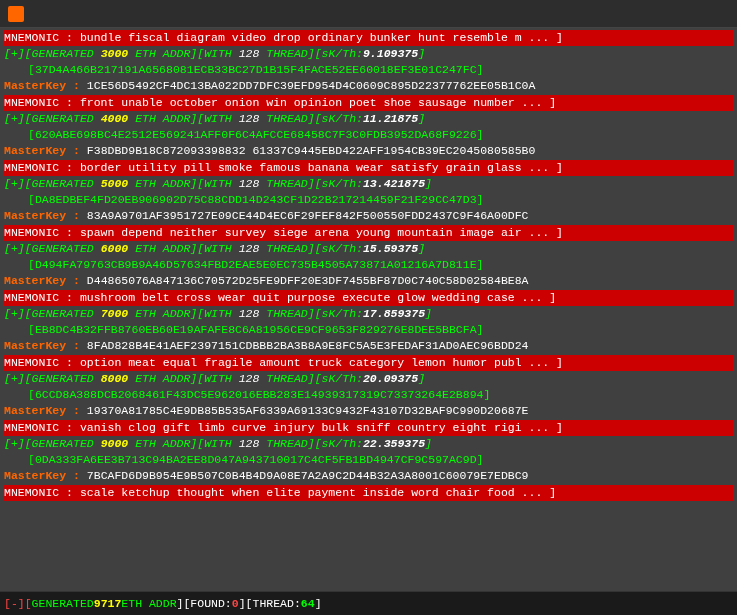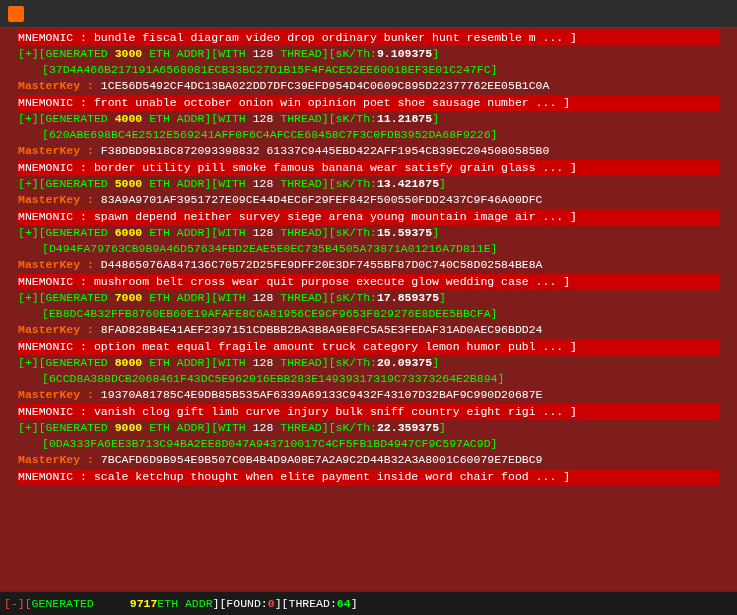--- a/index.html
+++ b/index.html
@@ -68,24 +68,24 @@
       padding: 0 4px;
     }
 
     .tab-dropdown {
       color: #aaaaaa;
       cursor: pointer;
       padding: 0 4px;
     }
 
     .content {
-      background: #7f1d1d;
+      background: #404040;
       height: calc(615px - 28px - 24px);
       overflow-y: auto;
-      padding: 2px 18px;
+      padding: 2px 4px;
     }
 
     .line {
       line-height: 16px;
       white-space: pre;
       font-size: 11.5px;
     }
 
     .status-bar {
       background: #1a1a1a;
@@ -99,20 +99,21 @@
     }
 
     .mnemonic-line {
       background-color: #cc0000;
       color: #ffffff;
       display: block;
     }
 
     .generated-line {
       color: #ffffff;
+      font-style: italic;
     }
 
     .addr-line {
       color: #00ff00;
       margin-left: 24px;
     }
 
     .masterkey-line {
       color: #ffffff;
     }
@@ -145,20 +146,21 @@
     </div>
     <div class="content-block">
       <div class="line mnemonic-line">MNEMONIC : front unable october onion win opinion poet shoe sausage number ... ]</div>
       <div class="line generated-line"><span style="color: rgb(0, 255, 0);">[+]</span><span style="color: rgb(0, 255, 0);">[GENERATED </span><span style="color: rgb(255, 255, 0); font-weight: bold;">4000</span><span style="color: rgb(0, 255, 0);"> ETH ADDR]</span><span style="color: rgb(0, 255, 0);">[WITH </span><span style="color: rgb(255, 255, 255);">128</span><span style="color: rgb(0, 255, 0);"> THREAD]</span><span style="color: rgb(0, 255, 0);">[sK/Th:</span><span style="color: rgb(255, 255, 255); font-weight: bold;">11.21875</span><span style="color: rgb(0, 255, 0);">]</span></div>
       <div class="line addr-line">[620ABE698BC4E2512E569241AFF0F6C4AFCCE68458C7F3C0FDB3952DA68F9226]</div>
       <div class="line masterkey-line"><span style="color: rgb(255, 102, 0); font-weight: bold;">MasterKey : </span><span style="color: rgb(255, 255, 255);">F38DBD9B18C872093398832 61337C9445EBD422AFF1954CB39EC2045080585B0</span></div>
     </div>
     <div class="content-block">
       <div class="line mnemonic-line">MNEMONIC : border utility pill smoke famous banana wear satisfy grain glass ... ]</div>
       <div class="line generated-line"><span style="color: rgb(0, 255, 0);">[+]</span><span style="color: rgb(0, 255, 0);">[GENERATED </span><span style="color: rgb(255, 255, 0); font-weight: bold;">5000</span><span style="color: rgb(0, 255, 0);"> ETH ADDR]</span><span style="color: rgb(0, 255, 0);">[WITH </span><span style="color: rgb(255, 255, 255);">128</span><span style="color: rgb(0, 255, 0);"> THREAD]</span><span style="color: rgb(0, 255, 0);">[sK/Th:</span><span style="color: rgb(255, 255, 255); font-weight: bold;">13.421875</span><span style="color: rgb(0, 255, 0);">]</span></div>
+      <div class="line addr-line">[DA8EDBEF4FD20EB906902D75C88CDD14D243CF1D22B217214459F21F29CC47D3]</div>
       <div class="line masterkey-line"><span style="color: rgb(255, 102, 0); font-weight: bold;">MasterKey : </span><span style="color: rgb(255, 255, 255);">83A9A9701AF3951727E09CE44D4EC6F29FEF842F500550FDD2437C9F46A00DFC</span></div>
     </div>
     <div class="content-block">
       <div class="line mnemonic-line">MNEMONIC : spawn depend neither survey siege arena young mountain image air ... ]</div>
       <div class="line generated-line"><span style="color: rgb(0, 255, 0);">[+]</span><span style="color: rgb(0, 255, 0);">[GENERATED </span><span style="color: rgb(255, 255, 0); font-weight: bold;">6000</span><span style="color: rgb(0, 255, 0);"> ETH ADDR]</span><span style="color: rgb(0, 255, 0);">[WITH </span><span style="color: rgb(255, 255, 255);">128</span><span style="color: rgb(0, 255, 0);"> THREAD]</span><span style="color: rgb(0, 255, 0);">[sK/Th:</span><span style="color: rgb(255, 255, 255); font-weight: bold;">15.59375</span><span style="color: rgb(0, 255, 0);">]</span></div>
       <div class="line addr-line">[D494FA79763CB9B9A46D57634FBD2EAE5E0EC735B4505A73871A01216A7D811E]</div>
       <div class="line masterkey-line"><span style="color: rgb(255, 102, 0); font-weight: bold;">MasterKey : </span><span style="color: rgb(255, 255, 255);">D44865076A847136C70572D25FE9DFF20E3DF7455BF87D0C740C58D02584BE8A</span></div>
     </div>
     <div class="content-block">
       <div class="line mnemonic-line">MNEMONIC : mushroom belt cross wear quit purpose execute glow wedding case ... ]</div>
@@ -179,20 +181,20 @@
       <div class="line masterkey-line"><span style="color: rgb(255, 102, 0); font-weight: bold;">MasterKey : </span><span style="color: rgb(255, 255, 255);">7BCAFD6D9B954E9B507C0B4B4D9A08E7A2A9C2D44B32A3A8001C60079E7EDBC9</span></div>
     </div>
     <div class="content-block">
       <div class="line mnemonic-line">MNEMONIC : scale ketchup thought when elite payment inside word chair food ... ]</div>
     </div>
   </div>
 
 <div class="status-bar" id="status-bar">
     <span style="color: rgb(255, 68, 68);">[-][</span>
     <span style="color: rgb(0, 255, 0);"> GENERATED </span>
-    <span style="color: rgb(255, 255, 0); font-weight: bold; padding-left: 36px;">9717</span>
+    <span style="color: rgb(255, 255, 0); font-weight: bold;">9717</span>
     <span style="color: rgb(0, 255, 0);"> ETH ADDR </span>
     <span style="color: rgb(255, 255, 255);">][FOUND:</span>
     <span style="color: rgb(255, 68, 68); font-weight: bold;">0</span>
     <span style="color: rgb(255, 255, 255);">][THREAD:</span>
     <span style="color: rgb(0, 255, 0); font-weight: bold;">64</span>
     <span style="color: rgb(255, 255, 255);">]</span>
   </div>
 
 </body></html>

